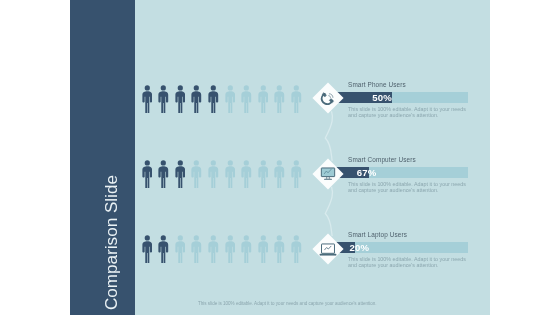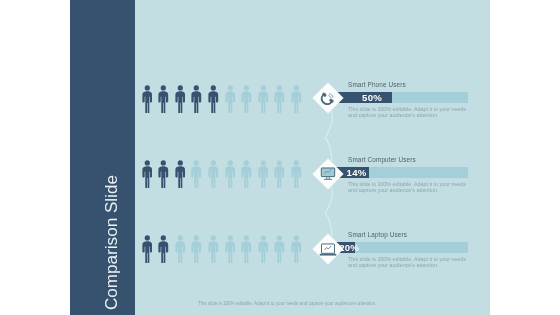--- a/index.html
+++ b/index.html
@@ -9,21 +9,21 @@
   .bg-light{position:absolute;left:135px;top:0;width:355px;height:315px;background:#c3dee2;}
   .bg-dark{position:absolute;left:70px;top:0;width:65px;height:315px;background:#37526e;}
   .title{position:absolute;color:#eaf2f5;font-size:17.1px;white-space:nowrap;
          transform-origin:0 0;left:101.5px;top:310px;transform:rotate(-90deg);}
   .connector{position:absolute;left:0;top:0;z-index:1;}
   .people{position:absolute;left:0;top:0;width:560px;height:315px;}
   .person{position:absolute;line-height:0;}
   .bar-track{position:absolute;height:10.6px;background:#a5cfd8;}
   .bar-fill{position:absolute;height:10.6px;background:#37526e;}
   .pct{position:absolute;color:#ffffff;font-size:9.6px;font-weight:bold;
-       text-align:center;letter-spacing:0.2px;width:40px;}
+       text-align:right;letter-spacing:0.2px;width:40px;}
   .label{position:absolute;left:348px;color:#4d5f6b;font-size:6.4px;
          white-space:nowrap;letter-spacing:0.12px;}
   .desc{position:absolute;left:348px;color:#8ba6ae;font-size:5.35px;
         line-height:6.2px;width:122px;}
   .diamond{position:absolute;width:22px;height:22px;background:#fbfdfd;
            transform:rotate(45deg);}
   .iconwrap{position:absolute;line-height:0;}
   .footer{position:absolute;left:198px;top:300.5px;color:#8ba6ae;
           font-size:4.55px;white-space:nowrap;}
 </style>
@@ -135,21 +135,21 @@
             <circle cx="55" cy="28" r="27" fill="#a5cfd8"></circle>
             <path d="M55 63 C30 63 4 72 4 100 L4 168 C4 176 10 180 16 180 C23 180 28 175 28 168 L28 120 L34 120 L34 288 L52 288 L52 185 L58 185 L58 288 L76 288 L76 120 L82 120 L82 168 C82 175 87 180 94 180 C100 180 106 176 106 168 L106 100 C106 72 80 63 55 63 Z" fill="#a5cfd8"></path>
           </svg></span>
         <span class="person" style="left:291.08000000000004px;top:159.5px;"><svg width="10.6" height="28.4" viewBox="0 0 110 290" aria-hidden="true">
             <circle cx="55" cy="28" r="27" fill="#a5cfd8"></circle>
             <path d="M55 63 C30 63 4 72 4 100 L4 168 C4 176 10 180 16 180 C23 180 28 175 28 168 L28 120 L34 120 L34 288 L52 288 L52 185 L58 185 L58 288 L76 288 L76 120 L82 120 L82 168 C82 175 87 180 94 180 C100 180 106 176 106 168 L106 100 C106 72 80 63 55 63 Z" fill="#a5cfd8"></path>
           </svg></span>
       </div>
       <div class="bar-track" style="left:330.5px;top:167.3px;width:137px;"></div>
       <div class="bar-fill" style="left:330.5px;top:167.3px;width:38.5px;"></div>
-      <div class="pct" style="left:336.5px;top:166.70000000000002px;">14%</div>
+      <div class="pct" style="left:336.5px;top:166.70000000000002px;">67%</div>
       <div class="label" style="top:155.8px;">Smart  Computer Users</div>
       <div class="desc" style="top:180.8px;">This slide is 100% editable. Adapt it to your needs and capture your audience's attention.</div>
       <div class="diamond" style="left:317.2px;top:162.8px;"></div>
       <div class="iconwrap" style="left:318.7px;top:164.3px;"><svg width="18" height="18" viewBox="0 0 100 100">
           <rect x="13" y="22" width="74" height="48" rx="2" fill="#9ecbd4" stroke="#4a6a7a" stroke-width="5.5"></rect>
           <path d="M29 55 L41 39 L50 49 L69 28" fill="none" stroke="#5f8c9b" stroke-width="4.5"></path>
           <path d="M43 73 L43 82 M57 73 L57 82" stroke="#4a6a7a" stroke-width="5"></path>
           <path d="M31 85 L69 85" stroke="#4a6a7a" stroke-width="6" stroke-linecap="round"></path>
         </svg></div>
       <div class="people">

